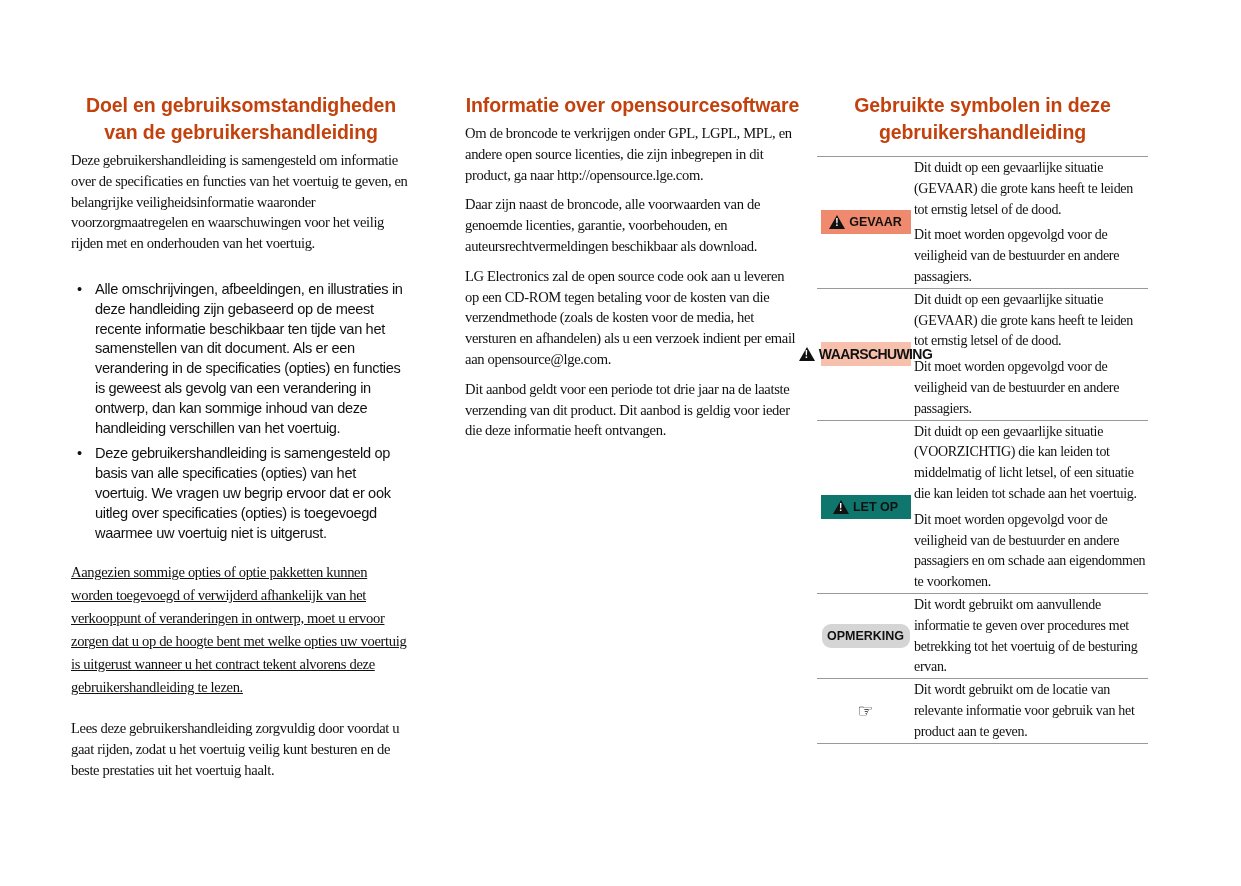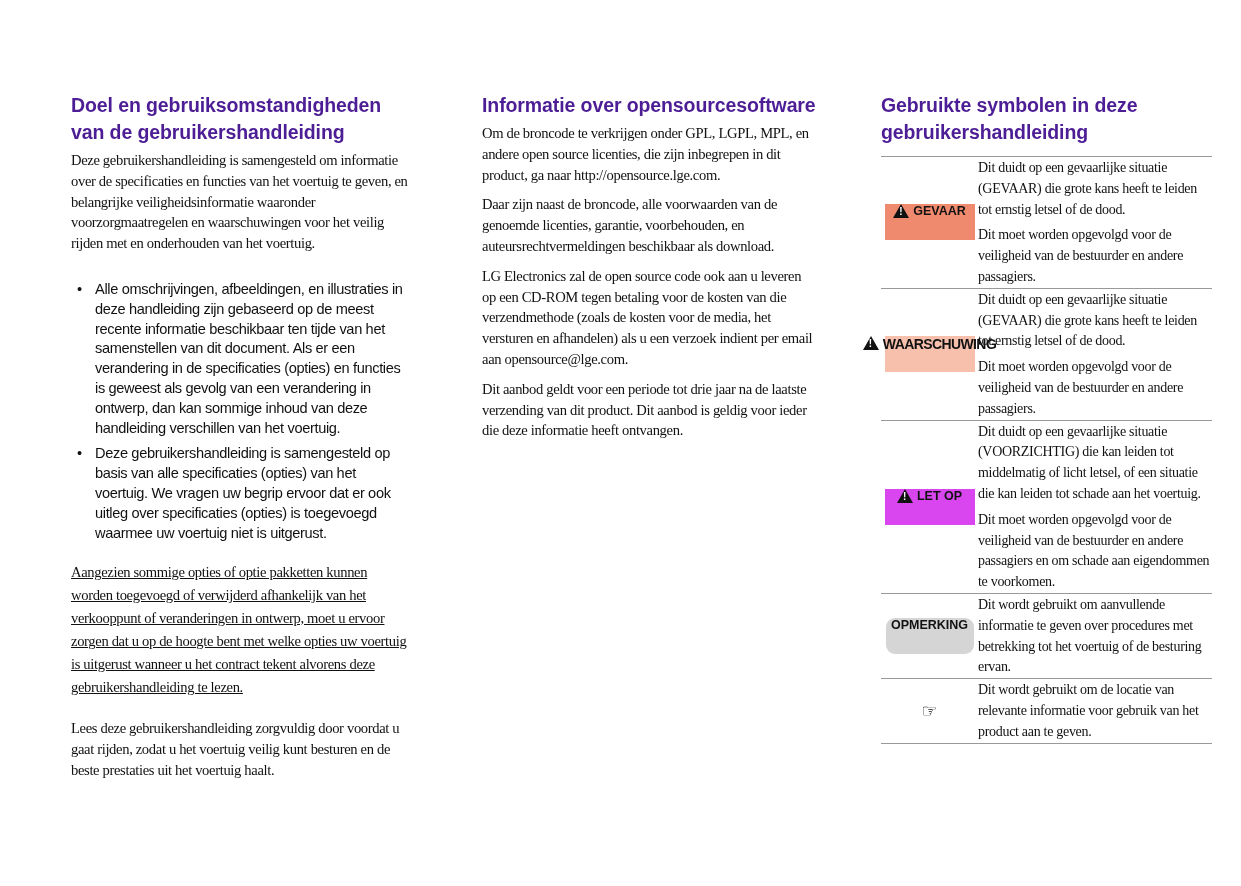--- a/index.html
+++ b/index.html
@@ -1,43 +1,43 @@
 <!DOCTYPE html>
 <html><head>
 <meta charset="utf-8">
 <style>
   html, body { margin: 0; padding: 0; background: #ffffff; }
   body { width: 1241px; height: 886px; position: relative; overflow: hidden;
          font-family: "Liberation Sans", sans-serif; color: #111; }
   .col { position: absolute; top: 92px; }
   .col1 { left: 71px; width: 340px; }
-  .col2 { left: 482px; width: 335px; }
-  .col3 { left: 881px; width: 331px; }
-  h2 { font-size: 19.5px; font-weight: bold; line-height: 27px; margin: 0 0 4px 0; color: #4c1d95; letter-spacing: -0.1px; }
+  .col2 { left: 465px; width: 335px; }
+  .col3 { left: 817px; width: 331px; }
+  h2 { font-size: 19.5px; font-weight: bold; line-height: 27px; margin: 0 0 4px 0; color: #c2410c; letter-spacing: -0.1px; text-align: center; }
   p { font-size: 14.6px; line-height: 20.8px; margin: 0 0 9px 0; letter-spacing: -0.35px; font-family: Liberation Serif, serif; }
   .col1 p.intro { margin-bottom: 26px; }
   ul { margin: 0; padding: 0; list-style: none; }
   ul li { position: relative; padding-left: 24px; font-size: 14.6px; line-height: 19.8px; margin-bottom: 6px; letter-spacing: -0.35px; }
   ul li .bullet { position: absolute; left: 6px; top: 0; }
   .underlined { text-decoration: underline; margin-top: 18px; line-height: 23px; }
   .closing { margin-top: 19px; }
   .sym-table { margin-top: 10px; border-top: 1px solid #999; }
   .sym-row { display: flex; border-bottom: 1px solid #999; }
   .sym-cell { width: 97px; display: flex; align-items: center; justify-content: center; flex-shrink: 0; }
   .sym-desc { flex: 1; padding: 1px 0 0 0; }
   .sym-desc p { font-size: 14px; line-height: 20.8px; margin: 0 0 5px 0; letter-spacing: -0.3px; }
   .sym-desc p:last-child { margin-bottom: 0; }
-  .badge { display: flex; justify-content: center; height: 36px; width: 90px;
+  .badge { display: flex; align-items: center; justify-content: center; height: 24px; width: 90px;
            font-weight: bold; font-size: 12.5px; color: #111; white-space: nowrap; }
   .badge .tri { width: 0; height: 0; border-left: 8px solid transparent; border-right: 8px solid transparent;
                 border-bottom: 14px solid #111; position: relative; margin-right: 4px; }
   .badge .tri::after { content: "!"; position: absolute; left: -2px; top: 2px; color: #fff; font-size: 10px; font-weight: bold; line-height: 11px; }
   .badge-danger { background: #f08a6e; }
   .badge-warning { background: #f6c0ad; font-size: 14px; letter-spacing: -0.6px; }
-  .badge-caution { background: #d946ef; }
+  .badge-caution { background: #0f766e; }
   .badge-note { background: #d5d5d5; width: 88px; font-size: 12.5px; border-radius: 9px; }
   .hand { font-size: 18px; }
 </style>
 </head>
 <body>
 
 <div class="col col1">
   <h2>Doel en gebruiksomstandigheden van de gebruikershandleiding</h2>
   <p class="intro">Deze gebruikershandleiding is samengesteld om informatie over de specificaties en functies van het voertuig te geven, en belangrijke veiligheidsinformatie waaronder voorzorgmaatregelen en waarschuwingen voor het veilig rijden met en onderhouden van het voertuig.</p>
   <ul>

